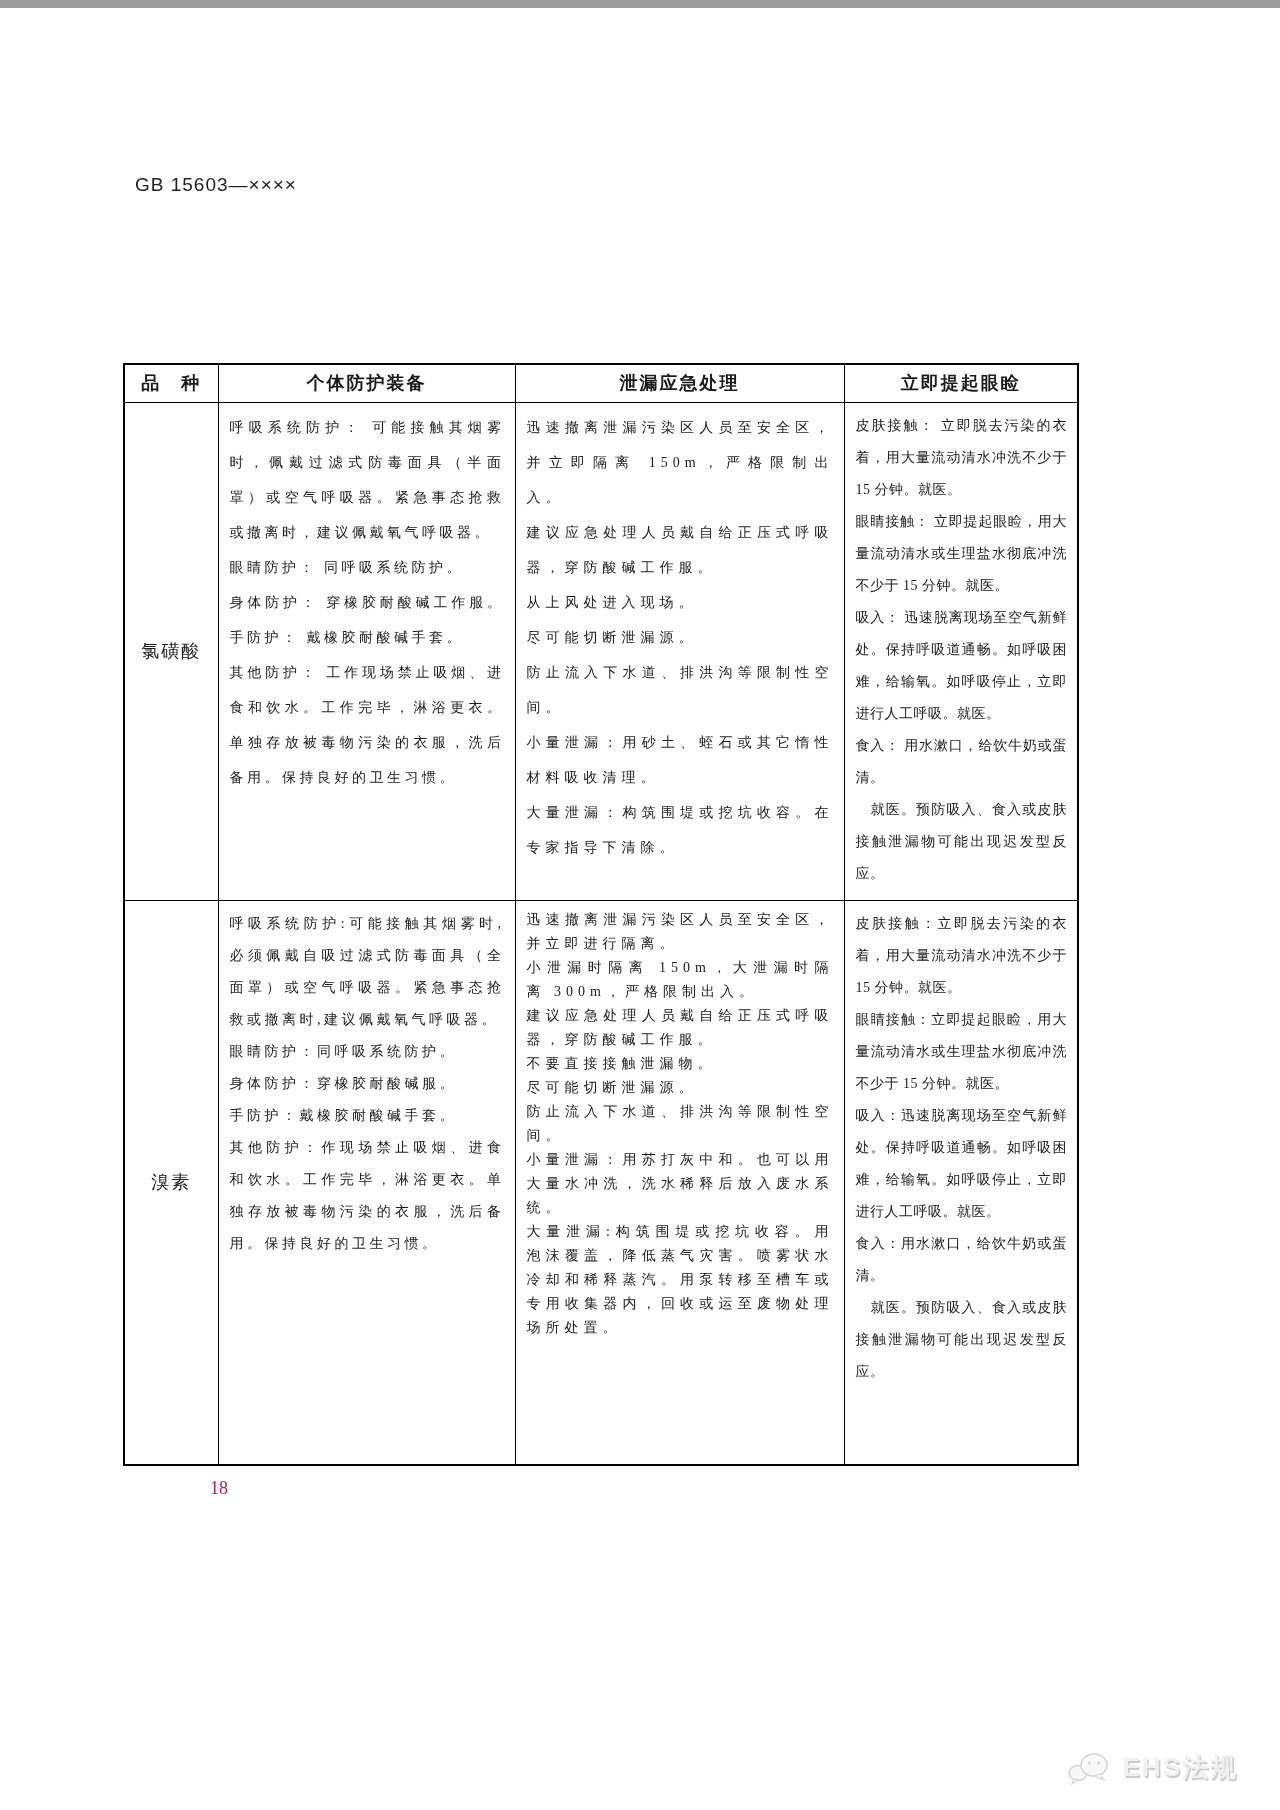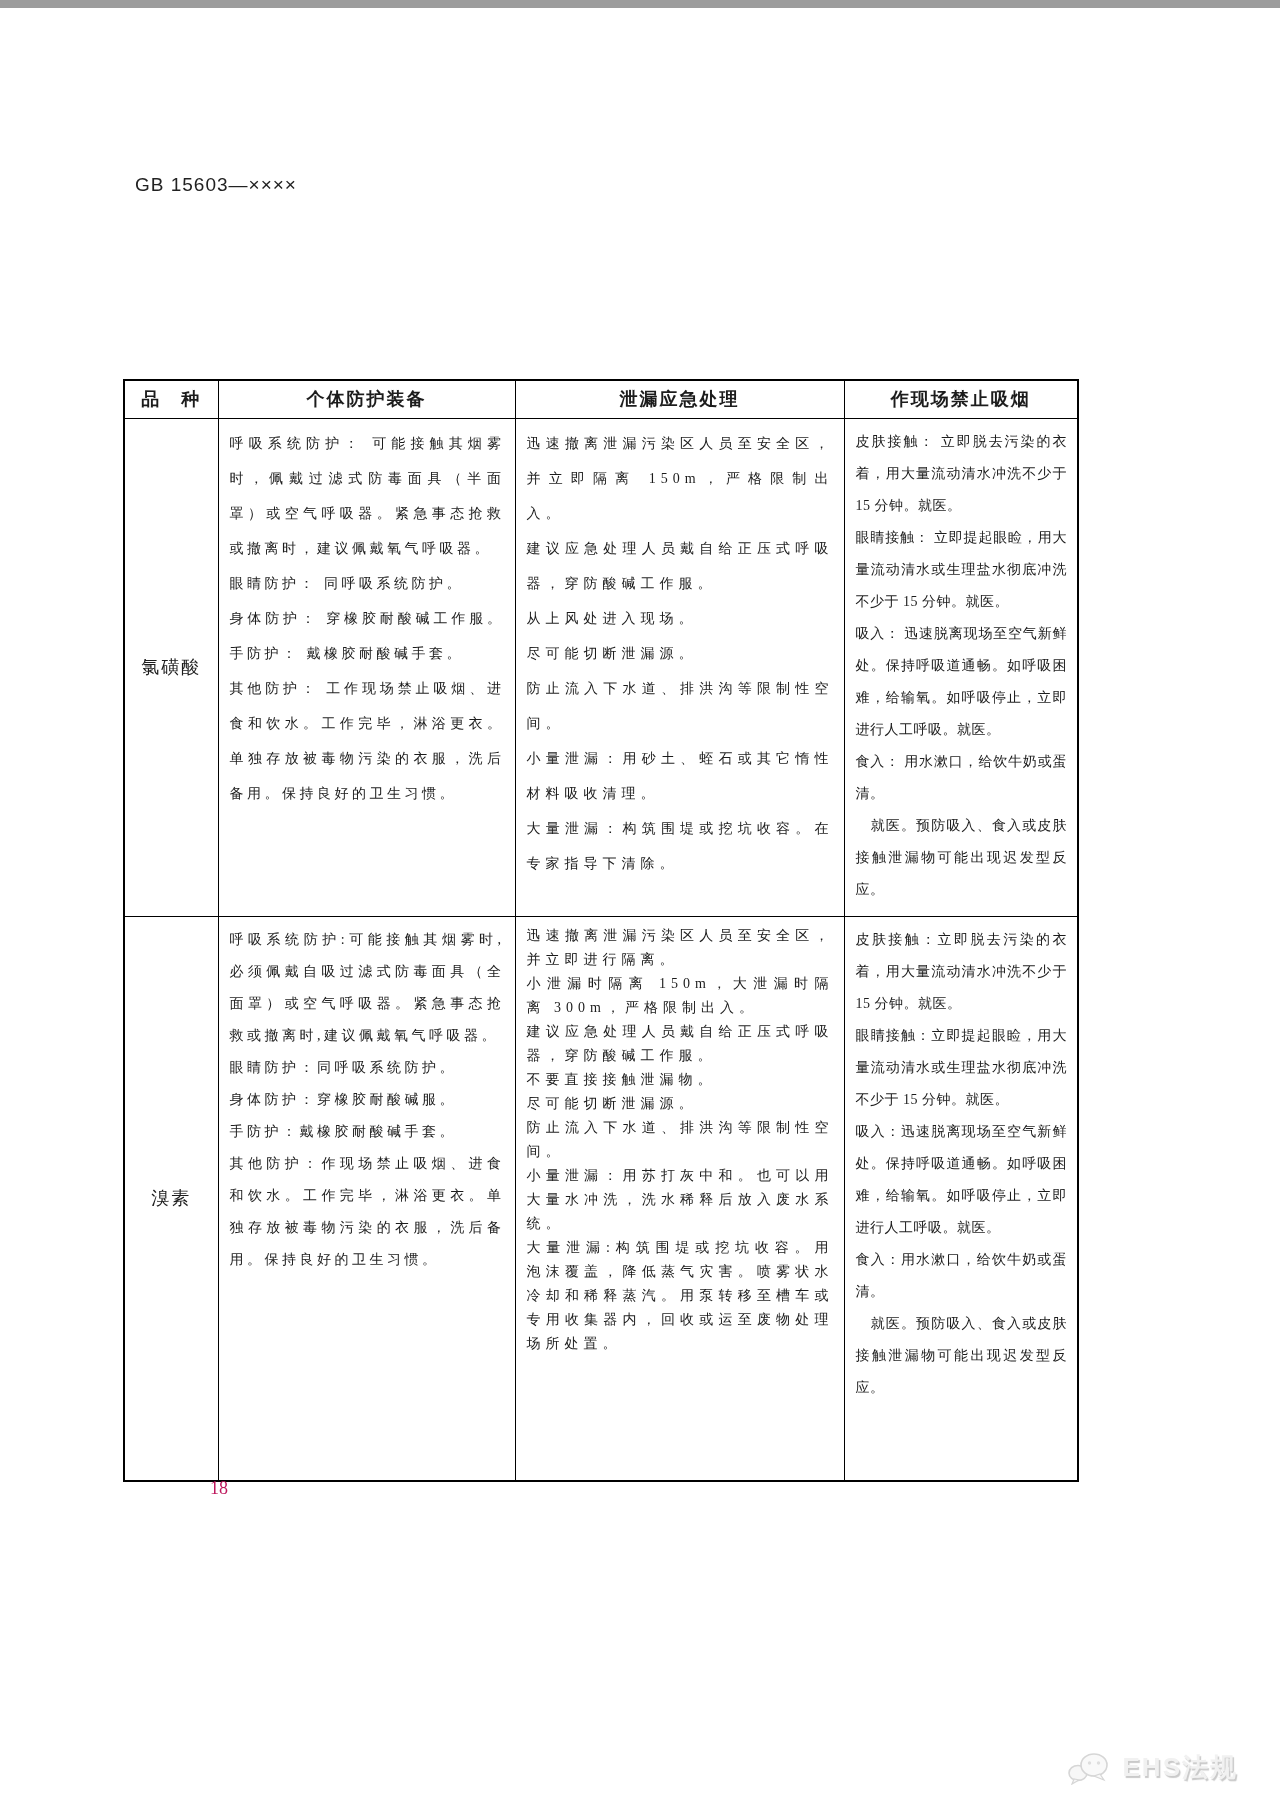--- a/index.html
+++ b/index.html
@@ -29,21 +29,21 @@
     top: 240px;
     text-align: center;
     font-family: "Liberation Sans", "DejaVu Sans", sans-serif;
     font-weight: bold;
     font-size: 19px;
     color: #1a1a1a;
   }
   .table-wrap {
     position: absolute;
     left: 123px;
-    top: 371px;
+    top: 355px;
     width: 954px;
   }
   table.hazard {
     border-collapse: collapse;
     table-layout: fixed;
     width: 954px;
     border: 2px solid #000;
   }
   table.hazard th, table.hazard td {
     border: 1px solid #000;
@@ -119,21 +119,21 @@
         <col style="width:94px">
         <col style="width:297px">
         <col style="width:329px">
         <col style="width:234px">
       </colgroup>
       <thead>
         <tr>
           <th>品　种</th>
           <th>个体防护装备</th>
           <th>泄漏应急处理</th>
-          <th>作现场禁止吸烟</th>
+          <th>立即提起眼睑</th>
         </tr>
       </thead>
       <tbody>
         <tr class="data-row-1">
           <td class="species">氯磺酸</td>
           <td class="cell ls35 lh35">
               <p class="para">呼吸系统防护： 可能接触其烟雾时，佩戴过滤式防毒面具（半面罩）或空气呼吸器。紧急事态抢救或撤离时，建议佩戴氧气呼吸器。</p>
               <p class="para">眼睛防护： 同呼吸系统防护。</p>
               <p class="para">身体防护： 穿橡胶耐酸碱工作服。 手防护： 戴橡胶耐酸碱手套。</p>
               <p class="para">其他防护： 工作现场禁止吸烟、进食和饮水。工作完毕，淋浴更衣。单独存放被毒物污染的衣服，洗后备用。保持良好的卫生习惯。</p>

